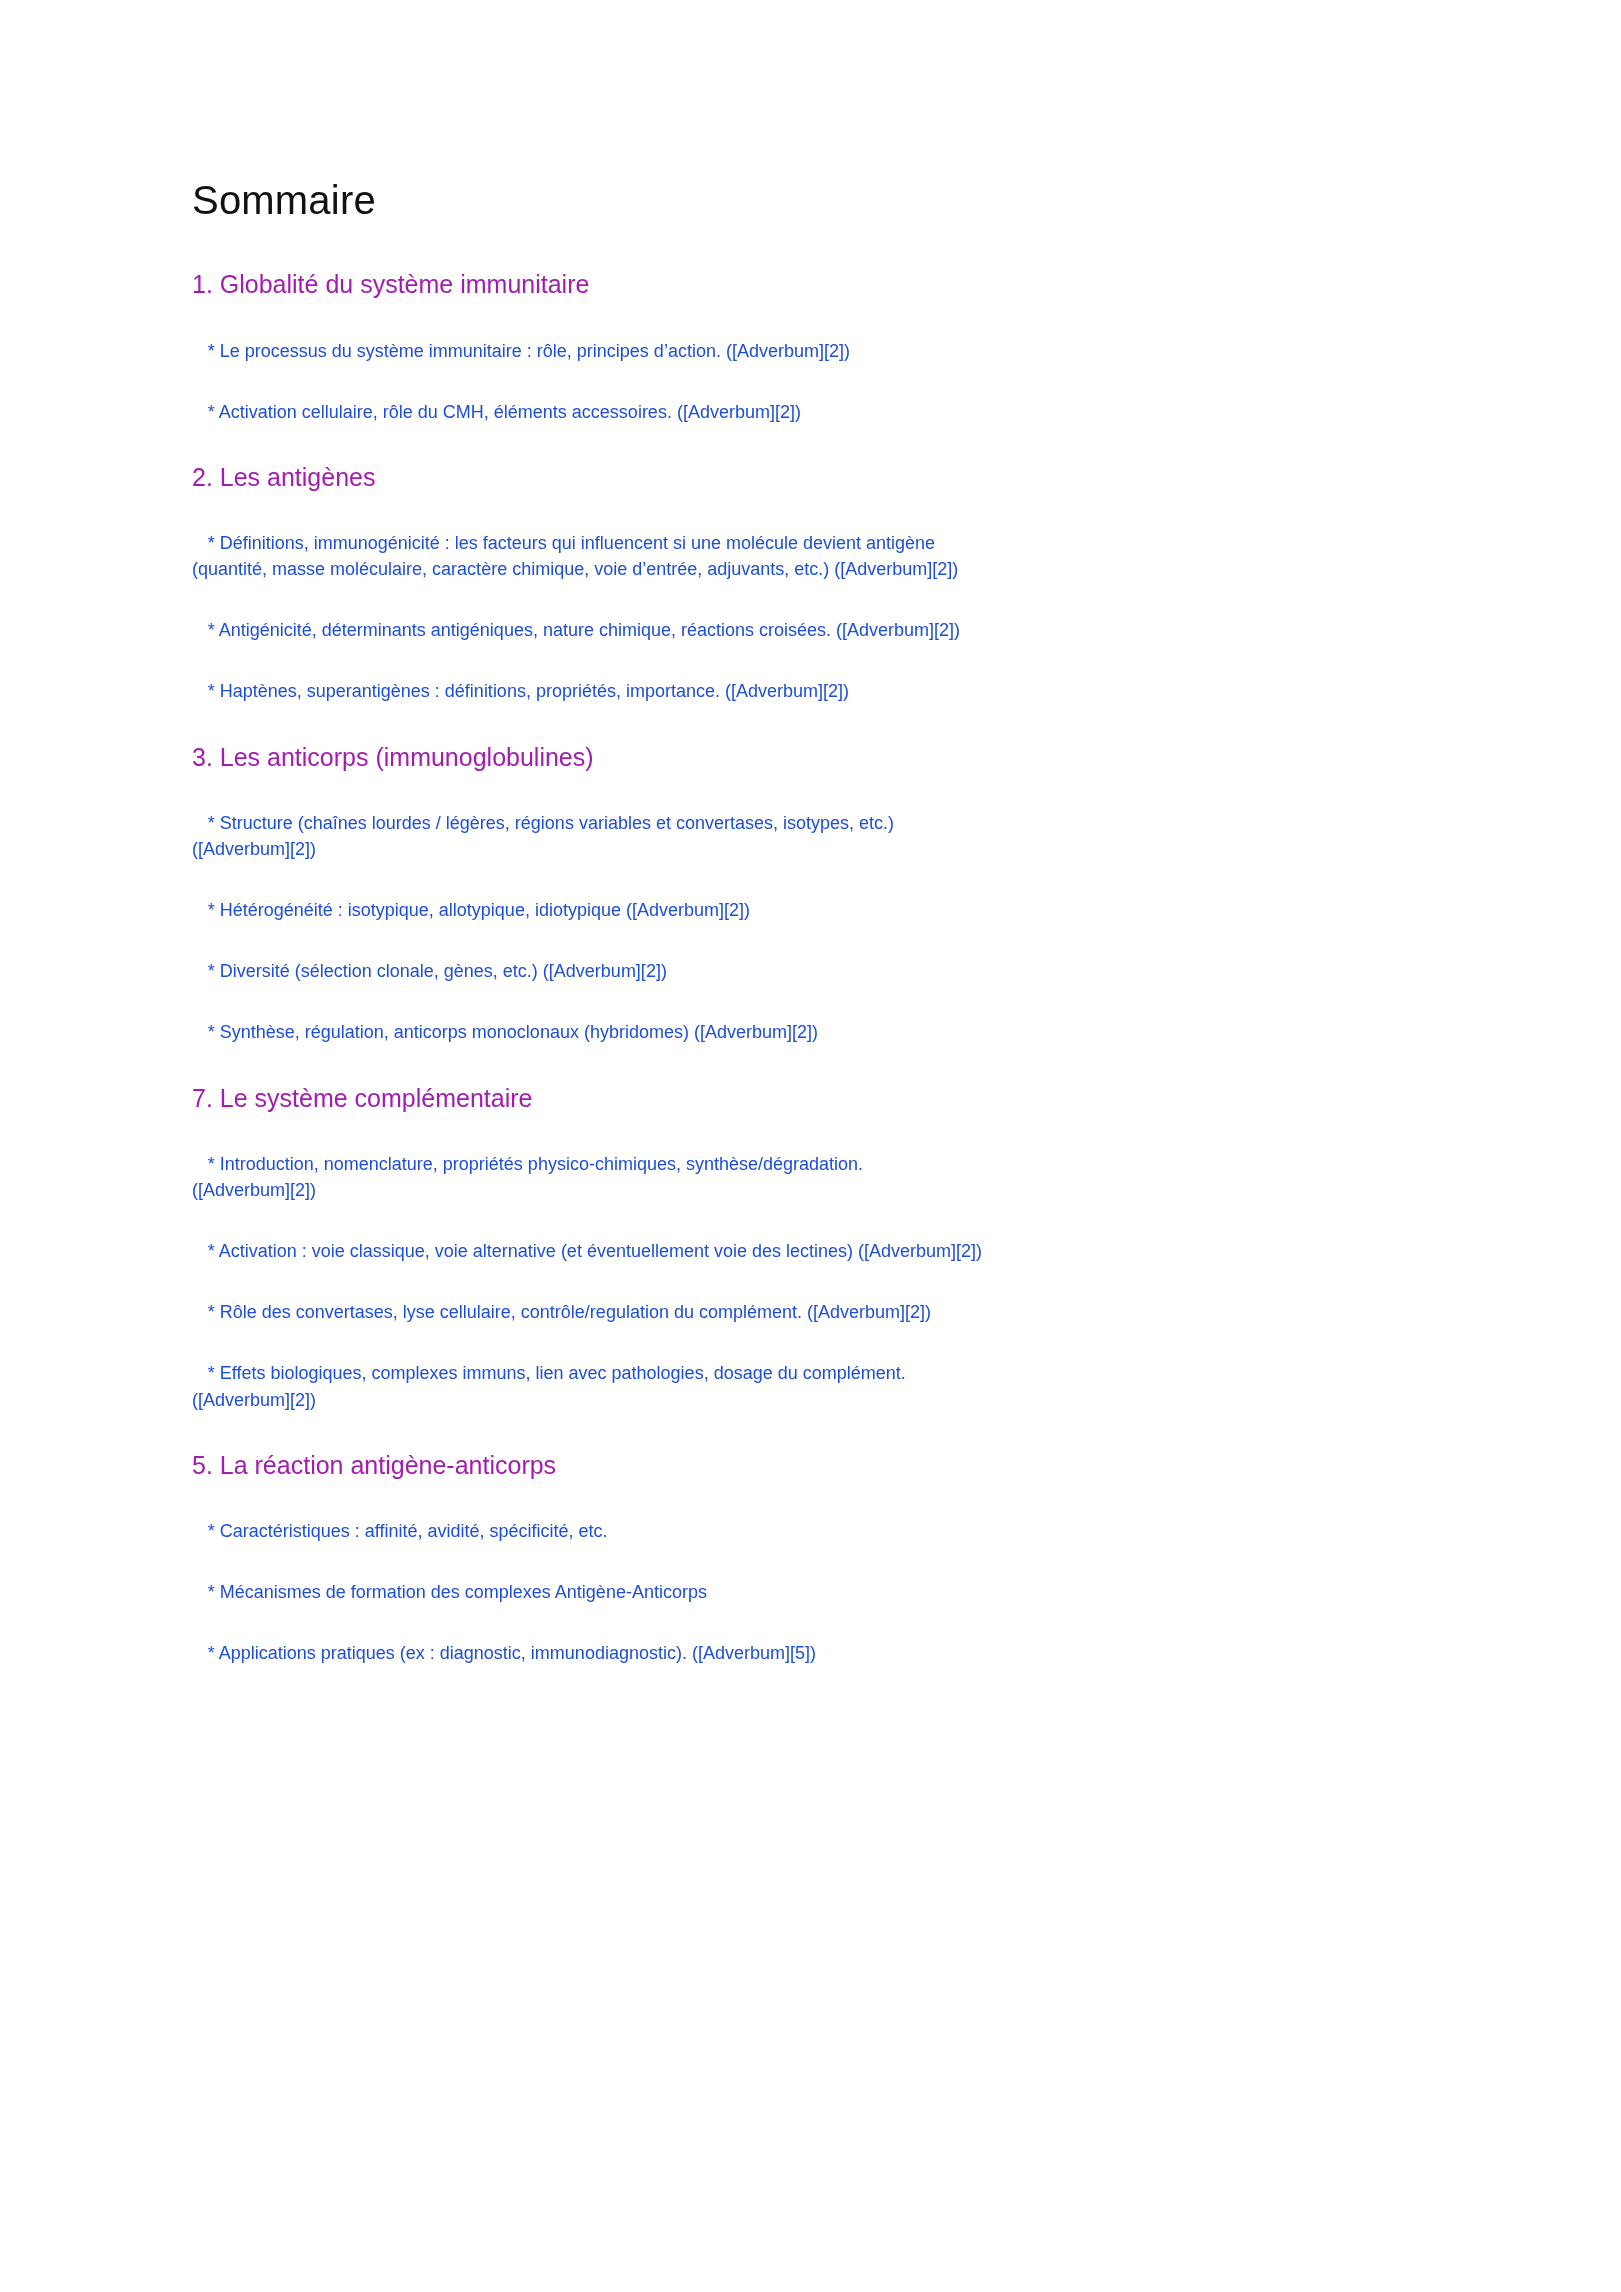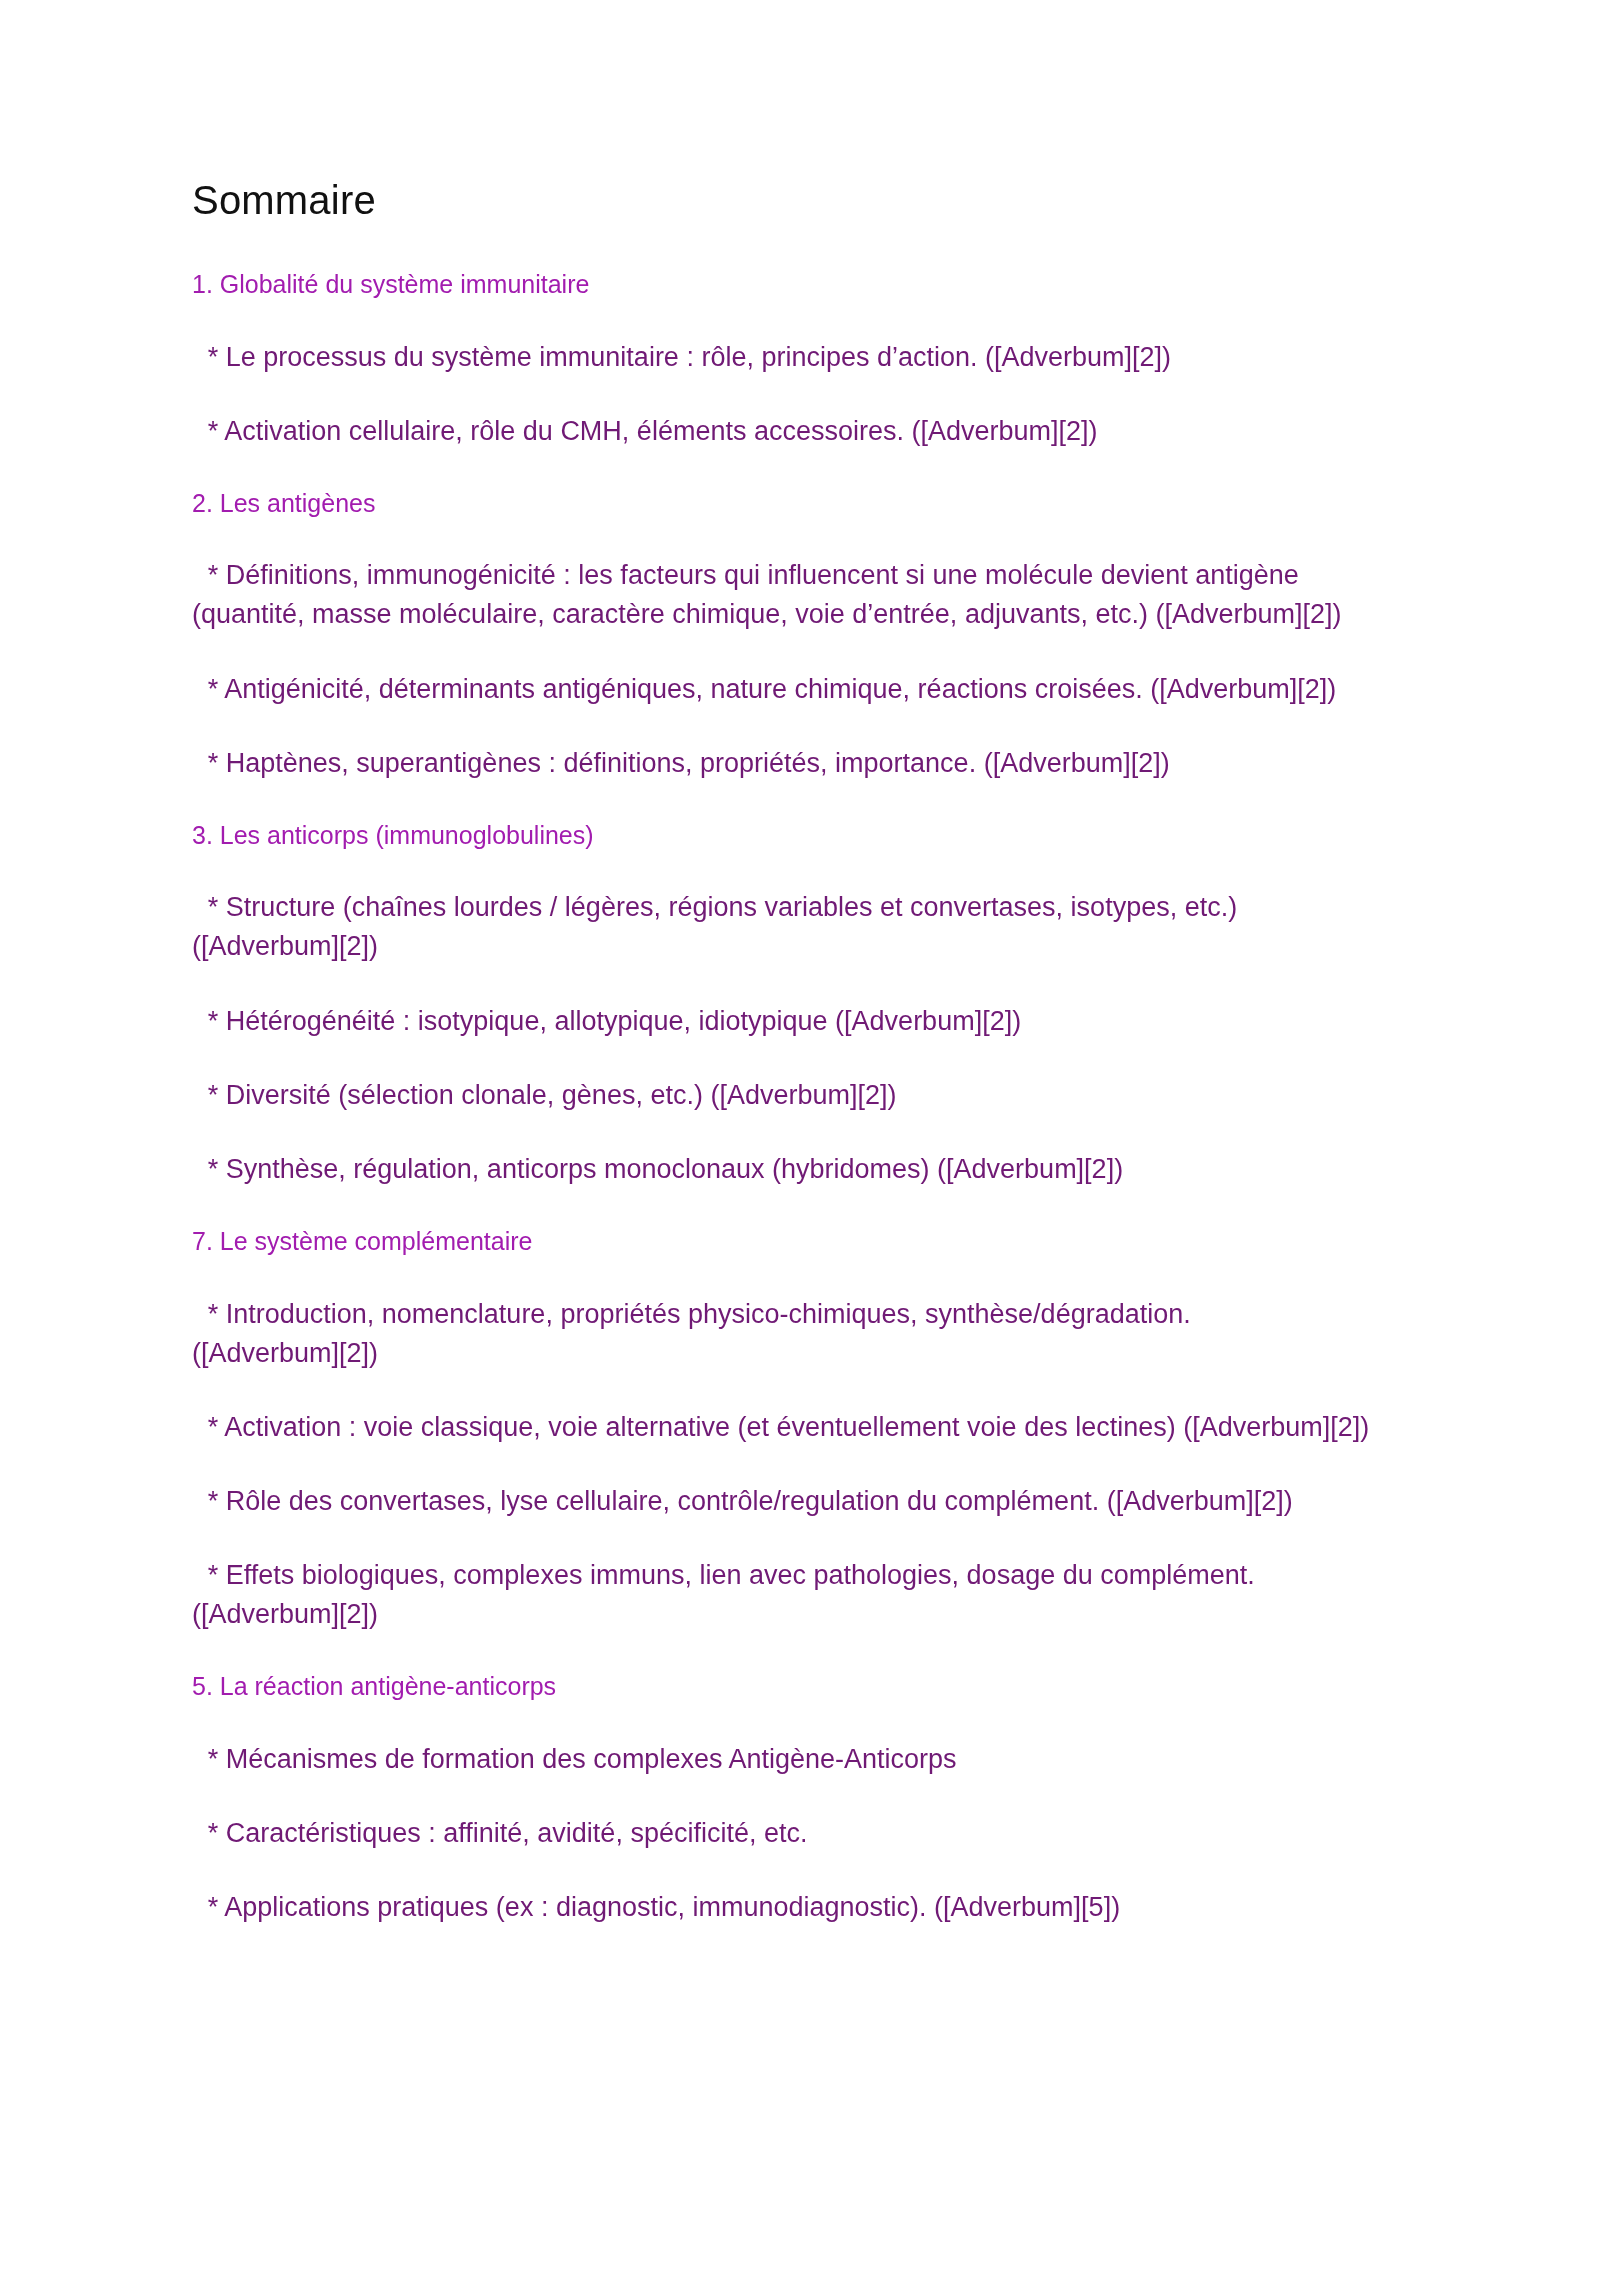--- a/index.html
+++ b/index.html
@@ -36,23 +36,23 @@
     letter-spacing: 0.2px;
   }
   .section-heading {
     font-size: 25px;
     line-height: 1.42;
     color: #a21caf;
     margin: 0 0 35px 0;
     font-weight: 400;
   }
   .bullet-line {
-    font-size: 27px;
+    font-size: 18px;
     line-height: 1.45;
-    color: #701a75;
+    color: #1d4ed8;
     margin: 12px 0 35px 0;
     font-weight: 400;
     padding-left: 15.7px;
     text-indent: 0;
   }
   .bullet-line.wrapped {
     padding-left: 15.7px;
     text-indent: 0;
   }
   .bullet-line .cont {
@@ -81,20 +81,20 @@
         <div class="bullet-line wrapped"><span>* Structure (chaînes lourdes / légères, régions variables et convertases, isotypes, etc.)</span><span class="cont">([Adverbum][2])</span></div>
         <div class="bullet-line"><span>* Hétérogénéité : isotypique, allotypique, idiotypique ([Adverbum][2])</span></div>
         <div class="bullet-line"><span>* Diversité (sélection clonale, gènes, etc.) ([Adverbum][2])</span></div>
         <div class="bullet-line"><span>* Synthèse, régulation, anticorps monoclonaux (hybridomes) ([Adverbum][2])</span></div>
         <div class="section-heading">7. Le système complémentaire</div>
         <div class="bullet-line wrapped"><span>* Introduction, nomenclature, propriétés physico-chimiques, synthèse/dégradation.</span><span class="cont">([Adverbum][2])</span></div>
         <div class="bullet-line"><span>* Activation : voie classique, voie alternative (et éventuellement voie des lectines) ([Adverbum][2])</span></div>
         <div class="bullet-line"><span>* Rôle des convertases, lyse cellulaire, contrôle/regulation du complément. ([Adverbum][2])</span></div>
         <div class="bullet-line wrapped"><span>* Effets biologiques, complexes immuns, lien avec pathologies, dosage du complément.</span><span class="cont">([Adverbum][2])</span></div>
         <div class="section-heading">5. La réaction antigène-anticorps</div>
+        <div class="bullet-line"><span>* Caractéristiques : affinité, avidité, spécificité, etc.</span></div>
         <div class="bullet-line"><span>* Mécanismes de formation des complexes Antigène-Anticorps</span></div>
-        <div class="bullet-line"><span>* Caractéristiques : affinité, avidité, spécificité, etc.</span></div>
         <div class="bullet-line"><span>* Applications pratiques (ex : diagnostic, immunodiagnostic). ([Adverbum][5])</span></div>
       </div>
   </div>
   <div class="spacer-bottom"></div>
 </div>
 
 
 </body></html>

